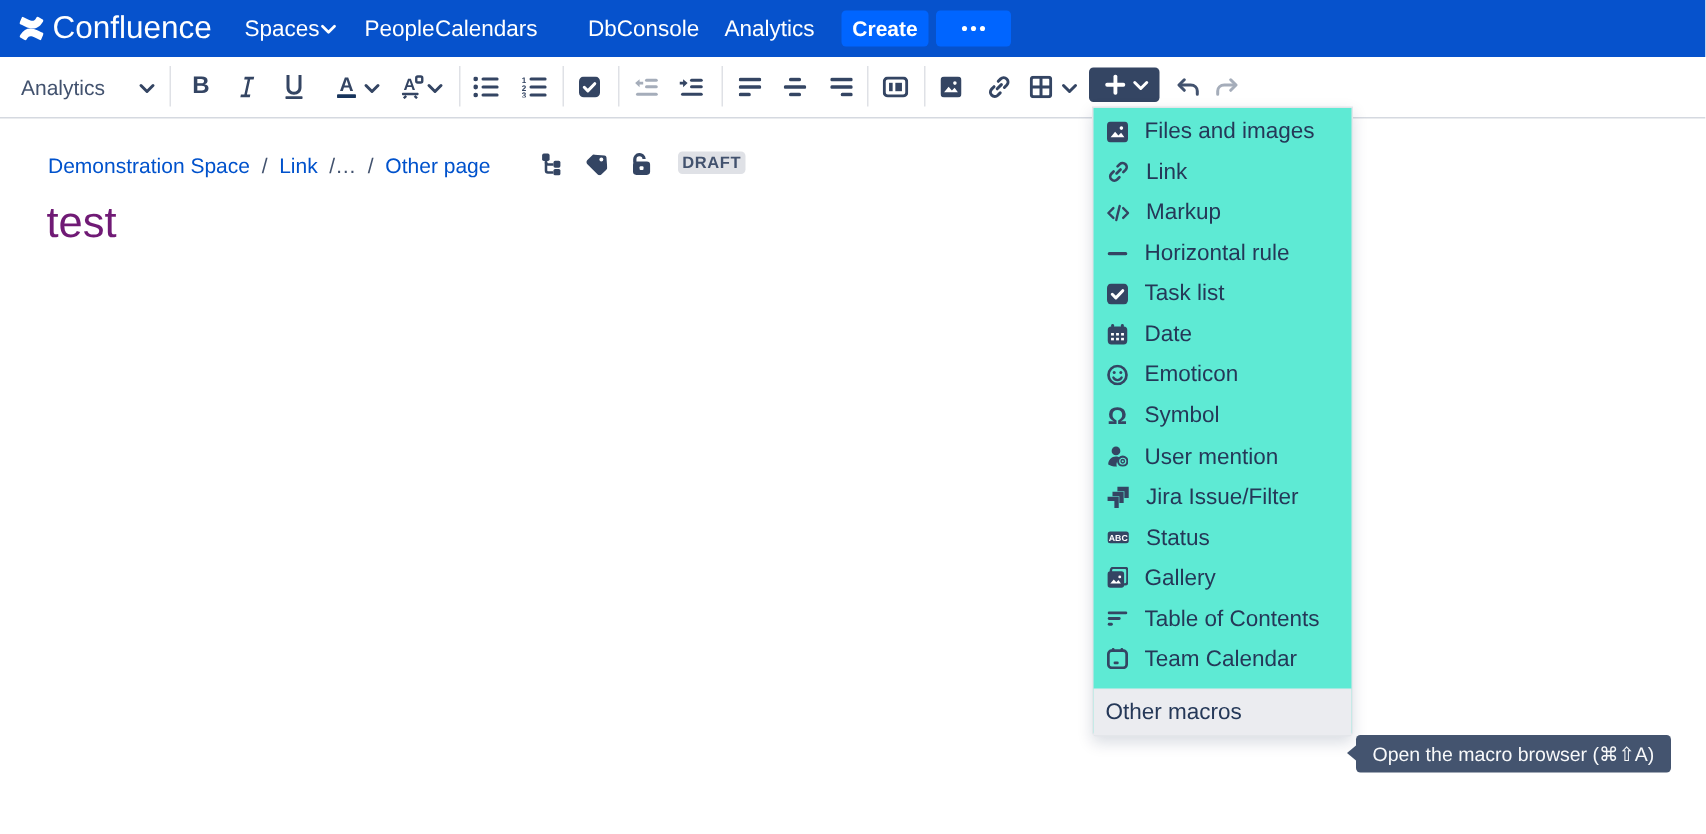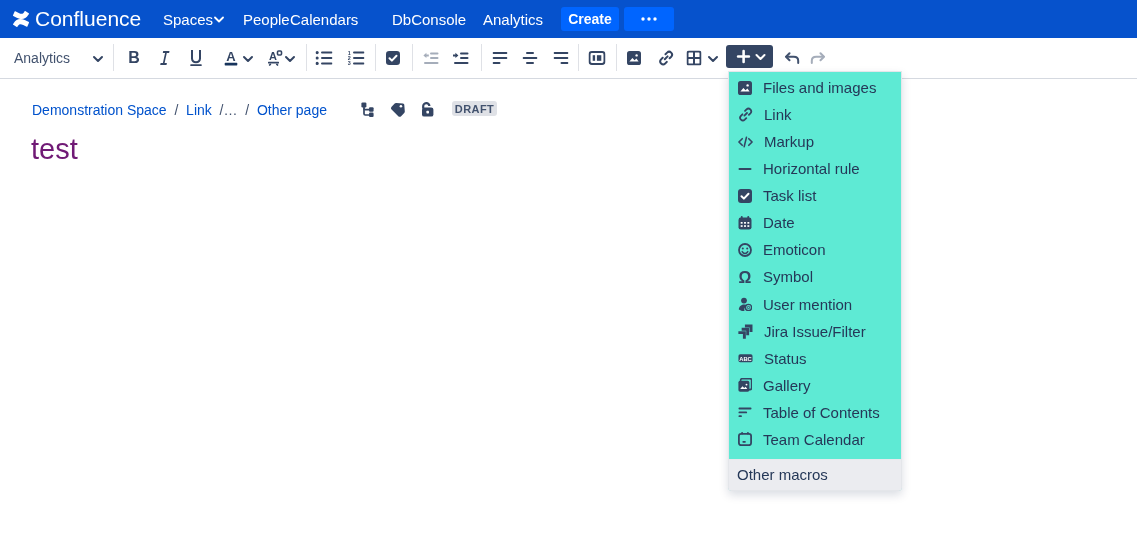--- a/index.html
+++ b/index.html
@@ -375,14 +375,15 @@
     <div class="mi"><svg viewBox="0 0 14 14">
           <rect x="0.9" y="1.8" width="12.2" height="11.4" rx="2.2" fill="none" stroke="#344563" stroke-width="1.8"></rect>
           <rect x="3.2" y="0" width="1.8" height="2.6" rx="0.8" fill="#344563"></rect>
           <rect x="9" y="0" width="1.8" height="2.6" rx="0.8" fill="#344563"></rect>
           <rect x="4.4" y="9" width="3.4" height="1.8" rx="0.8" fill="#344563"></rect>
         </svg>Team Calendar</div>
     <div id="othersep"></div>
     <div id="other">Other macros</div>
   </div>
 
+  <div id="tip"><span class="arr"></span>Open the macro browser (⌘⇧A)</div>
 
 </div>
 
 </body></html>

